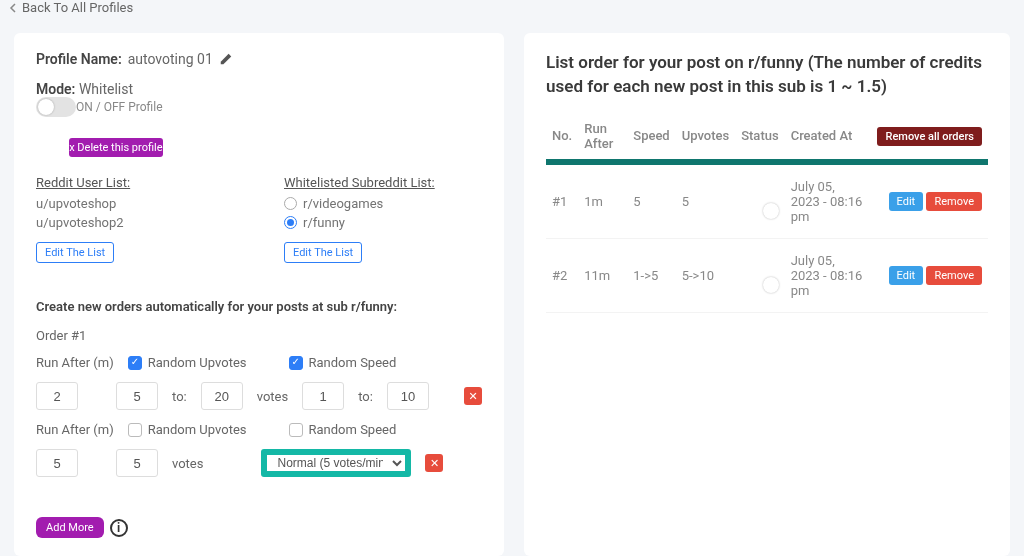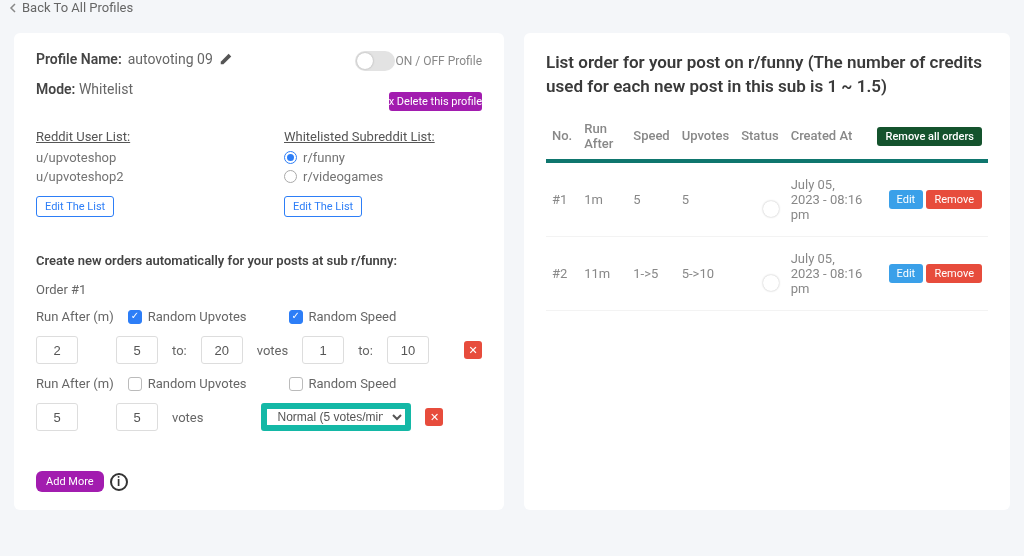--- a/index.html
+++ b/index.html
@@ -3,21 +3,21 @@
 <meta charset="utf-8">
 <style>
   * { box-sizing: border-box; margin: 0; padding: 0; }
   body { font-family: -apple-system, BlinkMacSystemFont, "Segoe UI", Roboto, Arial, sans-serif; background: #f4f6f9; color: #333; font-size: 13px; }
   .wrap { display: flex; gap: 20px; padding: 12px 14px; }
   .panel { background: #fff; border-radius: 6px; padding: 18px 22px; }
   .left { flex: 0 0 490px; }
   .right { flex: 1; }
   .back { font-size: 13px; color: #666; cursor: pointer; display: inline-flex; align-items: center; gap: 4px; margin-bottom: 6px; margin-left: 8px; }
   .back svg { width: 10px; height: 10px; }
-  .toprow { display: flex; justify-content: space-between; align-items: flex-start; }
+  .toprow { display: flex; justify-content: space-between; align-items: flex-start; flex-direction: column; }
   .profile-name-row { font-size: 14px; font-weight: 600; color: #444; display:flex; align-items:center; gap:6px; }
   .profile-name-row .val { font-weight: 400; color:#666; }
   .toggle-wrap { text-align: right; }
   .toggle-row { display:flex; align-items:center; justify-content:flex-end; }
   .toggle { width: 40px; height: 20px; background: #e3e3e3; border-radius: 20px; position: relative; cursor:pointer; }
   .toggle::after { content:""; position:absolute; width:16px; height:16px; background:#fff; border-radius:50%; top:2px; left:2px; box-shadow:0 0 2px rgba(0,0,0,.3); }
   .toggle.on { background:#42c966; }
   .toggle.on::after { left:22px; }
   .delete-btn { background:#a21caf; color:#fff; font-size:11px; padding:3px 0; border-radius:3px; cursor:pointer; margin-top:21px; display:inline-block; }
   .mode-row { font-size:14px; font-weight:600; color:#444; margin-top:14px; }
@@ -37,26 +37,26 @@
   .cb.checked { background:#2d7ef7; border-color:#2d7ef7; }
   .cb.checked::after { content:"✓"; color:#fff; font-size:10px; position:absolute; top:-1px; left:2px; }
   .input-sm { width:42px; height:28px; border:1px solid #ddd; border-radius:3px; text-align:center; font-size:13px; color:#555; }
   .select { width:150px; height:28px; border:6px solid #14b8a6; border-radius:3px; font-size:12px; color:#555; padding:0 6px; background:#fff; }
   .remove-circle { width:18px; height:18px; background:#e74c3c; color:#fff; border-radius:3px; display:inline-flex; align-items:center; justify-content:center; font-size:11px; cursor:pointer; }
   .addmore { background:#a21caf; color:#fff; font-size:11px; padding:4px 10px; border-radius:6px; cursor:pointer; display:inline-block; }
   .info-icon { display:inline-flex; width:18px; height:18px; border:2px solid #333; border-radius:50%; align-items:center; justify-content:center; font-size:12px; font-weight:bold; color:#333; margin-left:6px; }
   
   .right h2 { font-size:17px; font-weight:600; color:#3a3a3a; line-height:1.4; }
   table { width:100%; border-collapse:collapse; margin-top:14px; font-size:13px; }
-  th { text-align:left; color:#888; font-weight:500; padding:8px 6px; border-bottom:4px solid #0f766e; }
+  th { text-align:left; color:#888; font-weight:500; padding:8px 6px; border-bottom:6px solid #0f766e; }
   td { padding:14px 6px; color:#888; border-bottom:1px solid #f3f3f3; }
   .btn-xs { font-size:11px; padding:3px 8px; border-radius:3px; color:#fff; cursor:pointer; display:inline-block;text-align:center; }
   .btn-edit { background:#3aa0e9; }
   .btn-remove { background:#e74c3c; }
-  .remove-all { font-size:11px; background:#14532d; color:#fff; padding:3px 8px; border-radius:3px; cursor:pointer; white-space:nowrap; }
+  .remove-all { font-size:11px; background:#7f1d1d; color:#fff; padding:3px 8px; border-radius:3px; cursor:pointer; white-space:nowrap; }
   th:last-child { text-align:right; }
   td:last-child { text-align:right; white-space:nowrap; }
   .pencil { width:14px; height:14px; cursor:pointer; }
 </style>
 </head>
 <body>
 
 
 
 <div class="back">
@@ -66,21 +66,21 @@
   <span>Back To All Profiles</span>
 </div>
 
 <div class="wrap">
 
   <div class="panel left">
     <div class="toprow">
       <div>
         <div class="profile-name-row">
           <span>Profile Name:</span>
-          <span class="val">autovoting 09</span>
+          <span class="val">autovoting 01</span>
           <svg class="pencil" viewBox="0 0 16 16">
               <path d="M2 11 L11 2 L14 5 L5 14 L2 14 Z" fill="#555"></path>
             </svg>
         </div>
         <div class="mode-row">
           <span>Mode:</span>
           <span class="val">Whitelist</span>
         </div>
       </div>
       <div class="toggle-wrap">
@@ -95,26 +95,26 @@
     <div class="lists">
       <div class="list-col">
         <div class="list-title">Reddit User List:</div>
         <div class="list-item">u/upvoteshop</div>
         <div class="list-item">u/upvoteshop2</div>
         <span class="editlist">Edit The List</span>
       </div>
       <div class="list-col">
         <div class="list-title">Whitelisted Subreddit List:</div>
         <div class="list-item">
+          <span class="radio"></span>
+          <span>r/videogames</span>
+        </div>
+        <div class="list-item">
           <span class="radio checked"></span>
           <span>r/funny</span>
-        </div>
-        <div class="list-item">
-          <span class="radio"></span>
-          <span>r/videogames</span>
         </div>
         <span class="editlist">Edit The List</span>
       </div>
     </div>
 
     <div class="section-title">Create new orders automatically for your posts at sub r/funny:</div>
 
     <div class="order-label">Order #1</div>
     <div class="order-row">
       <span>Run After (m)</span>

